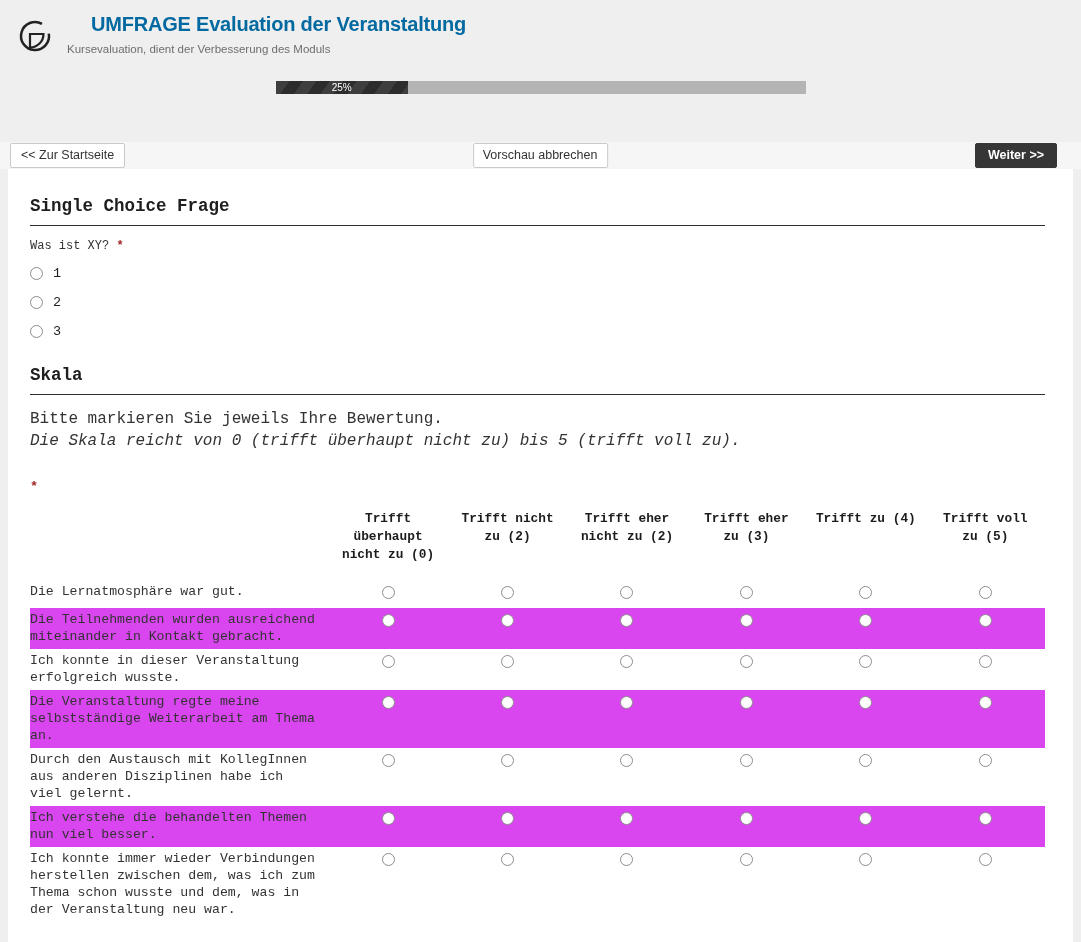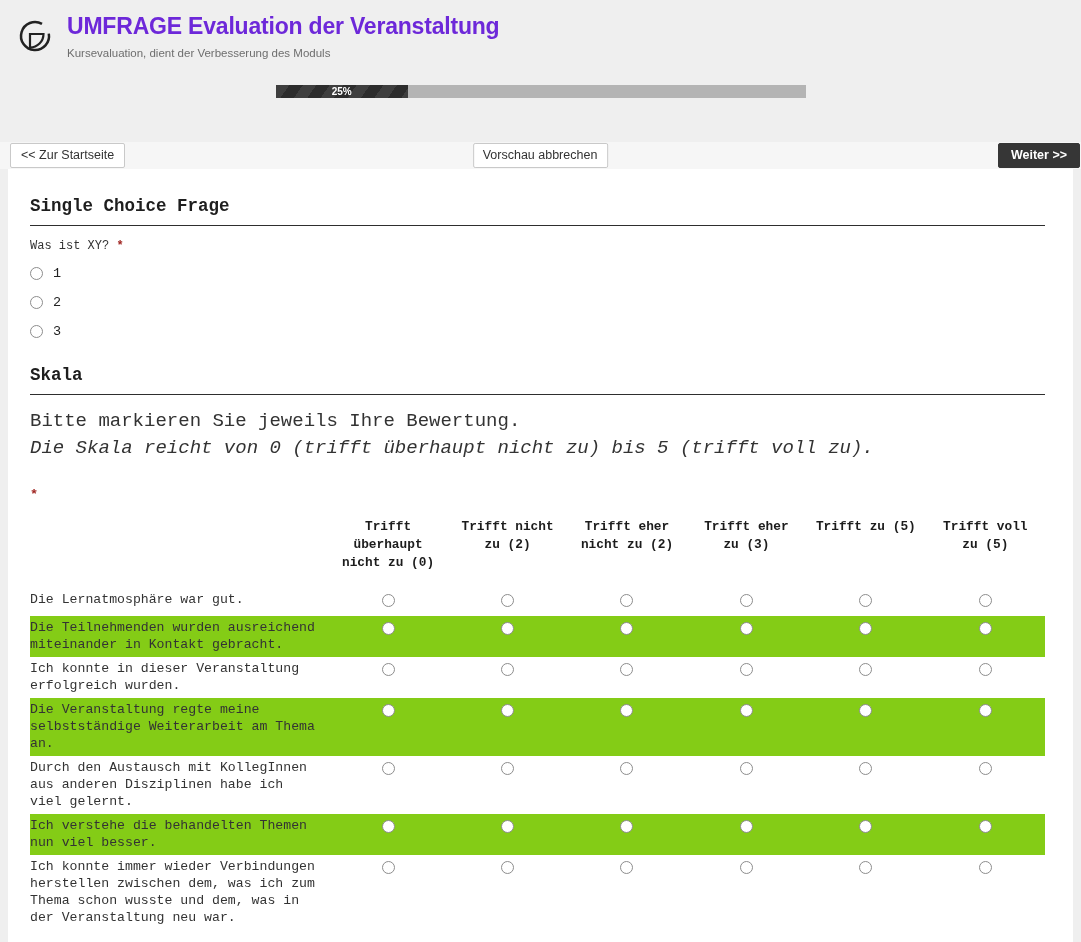--- a/index.html
+++ b/index.html
@@ -5,67 +5,67 @@
   * { margin:0; padding:0; box-sizing:border-box; }
   html,body { width:1081px; height:942px; overflow:hidden; }
   body {
     font-family:"Liberation Sans","DejaVu Sans",sans-serif;
     background:#efefef; color:#333;
   }
   
   .header { height:142px; background:#efefef; padding-top:13px; }
   .brand { display:flex; align-items:flex-start; gap:11px; margin-left:16px; }
   .logo { flex:0 0 auto; margin-top:2px; }
-  .brand-title { font-size:23px; font-weight:700; color:#6d28d9; letter-spacing:-0.2px; }
+  .brand-title { font-size:20px; font-weight:700; color:#0369a1; letter-spacing:-0.2px;margin-left:24px; }
   .brand-sub { font-size:11.5px; color:#6e6e6e; margin-top:7px; }
   .progress-track { width:530px; height:13px; background:#b4b4b4; margin:26px auto 0; }
   .progress-fill {
     height:100%;
     background:repeating-linear-gradient(125deg,#3e3e3e 0 11px,#2c2c2c 11px 22px);
     display:flex; align-items:center; justify-content:center;
   }
-  .progress-label { color:#fff; font-size:10px; font-weight:700; line-height:1; }
+  .progress-label { color:#fff; font-size:10px; font-weight:400; line-height:1; }
   
   .navbar { position:relative; background:#f6f6f6; height:27px; display:flex; align-items:center; }
   .btn { font-family:inherit; font-size:12.5px; border-radius:2px; cursor:pointer; line-height:1; }
   .btn-light { background:#fff; border:1px solid #c9c9c9; color:#333; padding:5px 10px; }
   .btn-dark  { background:#363636; border:1px solid #363636; color:#fff; padding:5px 12px; font-weight:600; }
   .nav-left { margin-left:10px; }
   .nav-center { position:absolute; left:50%; transform:translateX(-50%);padding-left:9px; }
-  .nav-right { position:absolute; right:1px; }
+  .nav-right { position:absolute; right:24px; }
   
   .card { background:#fff; margin:0 8px; padding:27px 28px 28px 22px;font-family:Liberation Mono, monospace; }
   .section-title {
     font-size:17.5px; font-weight:700; color:#1e1e1e;
     padding-bottom:9px; border-bottom:1px solid #2e2e2e; margin-bottom:13px;
   }
   .question-line { font-size:12px; color:#333; margin-bottom:13px; }
   .asterisk { color:#a02622; font-weight:700; }
   .sc-option { display:flex; align-items:center; gap:10px; margin-bottom:14px; font-size:13.5px; color:#222; }
   .radio {
     width:13px; height:13px; border:1px solid #8d8d8d; border-radius:50%;
     background:#fff; display:inline-block; flex:0 0 auto; cursor:pointer;
   }
   .section-gap { margin-top:26px; }
-  .help { font-size:19px; color:#333; line-height:1.4; }
+  .help { font-size:16px; color:#333; line-height:1.4; }
   .help-italic { font-style:italic; }
   .req-line { margin:26px 0 8px; font-size:13.5px; }
   
   table.matrix { border-collapse:collapse; width:100%; margin-top:2px; }
   .matrix th {
     font-size:12.8px; font-weight:700; color:#1c1c1c; text-align:center;
     vertical-align:top; padding:8px 8px 16px; line-height:1.4; width:120px;
   }
   .matrix th.corner { width:300px; }
   .matrix td.rowlabel {
     font-size:13.2px; color:#333; line-height:17px;
     padding:3px 12px 4px 0; vertical-align:top; hyphens:auto;
   }
   .matrix td.cell { text-align:center; vertical-align:top; padding-top:6px; padding-bottom:4px; }
-  .matrix tr.alt { background:#84cc16; }
+  .matrix tr.alt { background:#d946ef; }
   
   .footer-note { background:#efefef; padding:14px 0 11px 16px; font-size:12.3px; color:#555; }
   .footer-note .asterisk { font-size:13px; }
 </style>
 </head>
 <body>
 
 <div class="header">
   <div class="brand">
     <svg class="logo" width="40" height="40" viewBox="0 0 40 40">
@@ -118,21 +118,21 @@
   </div>
 
   <table class="matrix">
     <thead>
       <tr>
         <th class="corner"></th>
         <th>Trifft überhaupt nicht zu (0)</th>
         <th>Trifft nicht zu (2)</th>
         <th>Trifft eher nicht zu (2)</th>
         <th>Trifft eher zu (3)</th>
-        <th>Trifft zu (5)</th>
+        <th>Trifft zu (4)</th>
         <th>Trifft voll zu (5)</th>
       </tr>
     </thead>
     <tbody>
       <tr>
         <td class="rowlabel">Die Lernatmosphäre war gut.</td>
         <td class="cell"><span class="radio"></span></td>
         <td class="cell"><span class="radio"></span></td>
         <td class="cell"><span class="radio"></span></td>
         <td class="cell"><span class="radio"></span></td>
@@ -142,21 +142,21 @@
       <tr class="alt">
         <td class="rowlabel">Die Teilnehmenden wurden ausreichend miteinander in Kontakt gebracht.</td>
         <td class="cell"><span class="radio"></span></td>
         <td class="cell"><span class="radio"></span></td>
         <td class="cell"><span class="radio"></span></td>
         <td class="cell"><span class="radio"></span></td>
         <td class="cell"><span class="radio"></span></td>
         <td class="cell"><span class="radio"></span></td>
       </tr>
       <tr>
-        <td class="rowlabel">Ich konnte in dieser Veranstaltung erfolgreich wurden.</td>
+        <td class="rowlabel">Ich konnte in dieser Veranstaltung erfolgreich wusste.</td>
         <td class="cell"><span class="radio"></span></td>
         <td class="cell"><span class="radio"></span></td>
         <td class="cell"><span class="radio"></span></td>
         <td class="cell"><span class="radio"></span></td>
         <td class="cell"><span class="radio"></span></td>
         <td class="cell"><span class="radio"></span></td>
       </tr>
       <tr class="alt">
         <td class="rowlabel">Die Veranstaltung regte meine selbstständige Weiterarbeit am Thema an.</td>
         <td class="cell"><span class="radio"></span></td>

